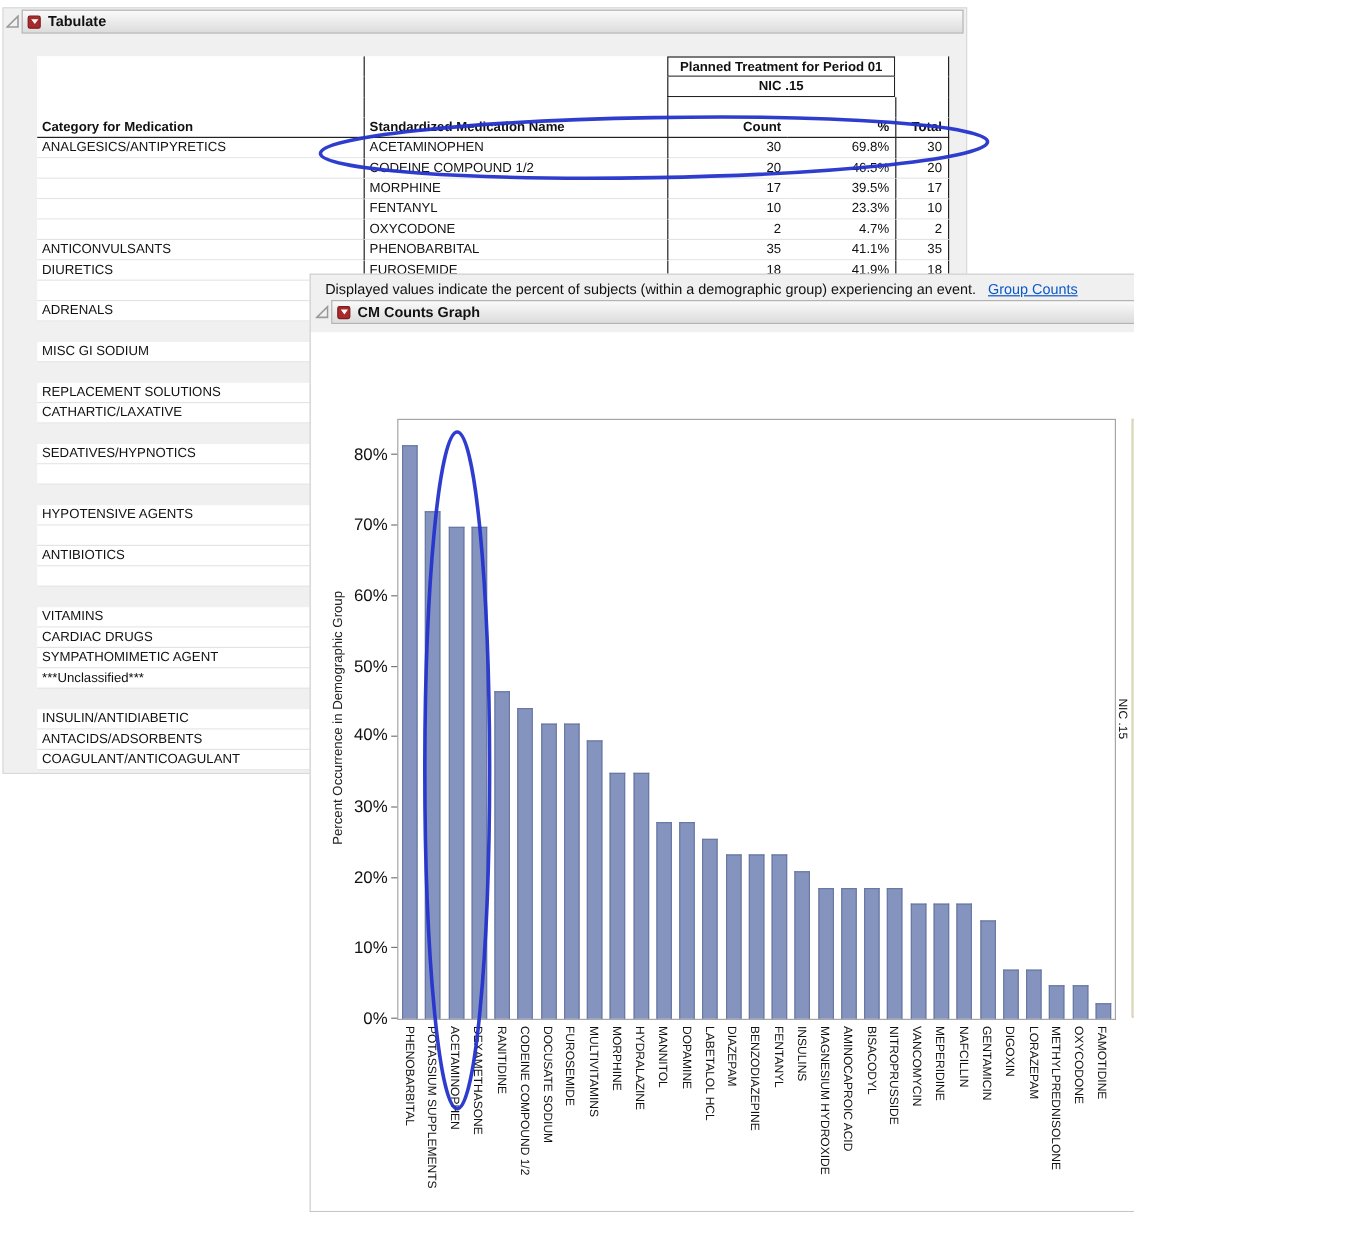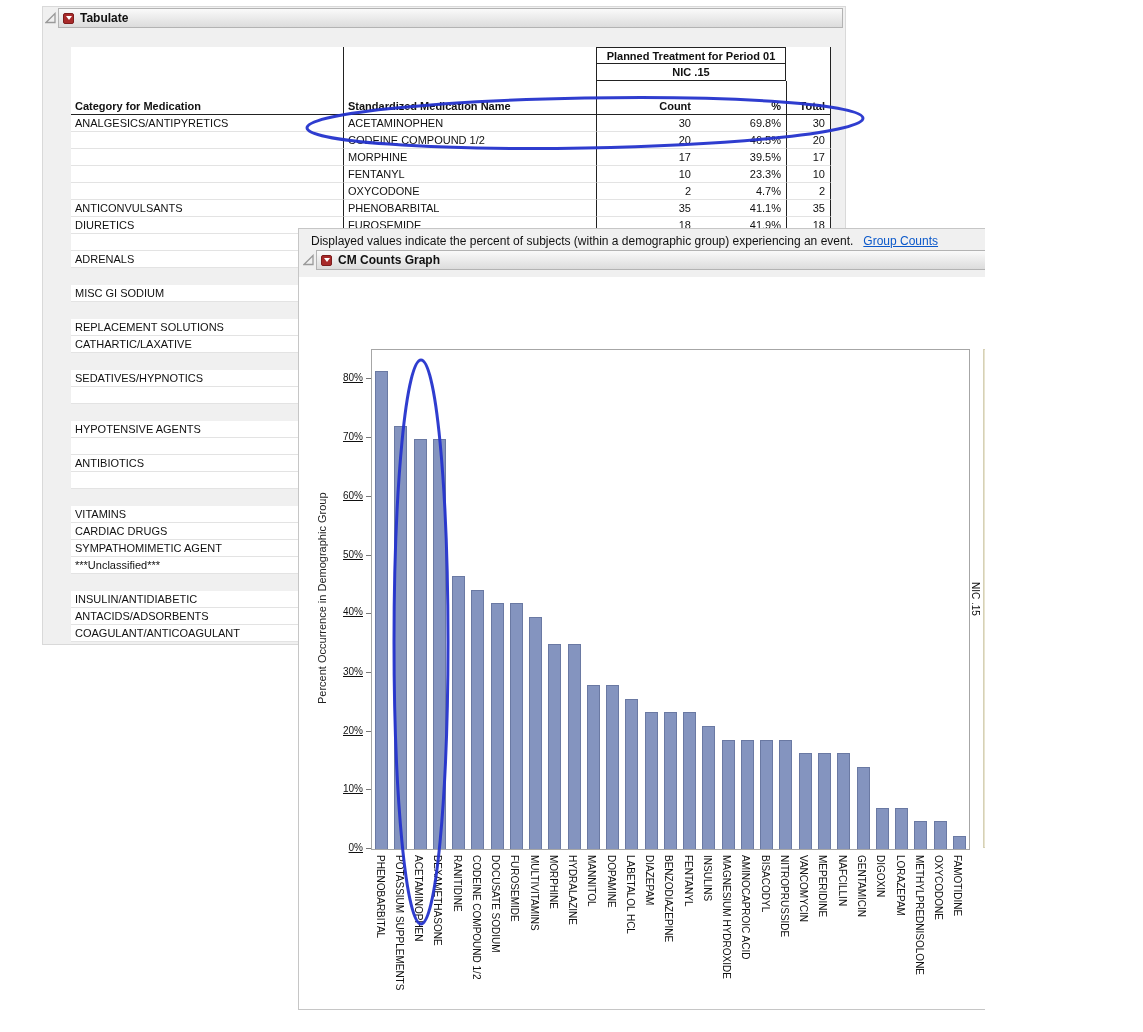--- a/index.html
+++ b/index.html
@@ -1,17 +1,17 @@
 <!DOCTYPE html>
 <html><head>
 <meta charset="utf-8">
 <style>
   html,body{margin:0;padding:0;background:#fff;}
   body{font-family:"Liberation Sans", sans-serif; color:#111;}
-  #stage{position:relative;width:945px;height:1032px;background:#fff;overflow:hidden;margin-left:40px;}
+  #stage{position:relative;width:945px;height:1032px;background:#fff;overflow:hidden;}
 
   
   .outline-row{display:flex;align-items:center;}
   .outline-tri{flex:0 0 auto;margin-right:2px;}
   .outline-header{flex:1 1 auto;height:20px;display:flex;align-items:center;
     background:linear-gradient(#fafafa,#dcdcdc);border:1px solid #b3b3b3;
     box-sizing:border-box;cursor:pointer;}
   .red-btn{width:11px;height:11px;margin:0 6px 0 4px;background:#a82a2a;border:1px solid #7d1d1d;
     border-radius:2px;display:flex;align-items:center;justify-content:center;box-sizing:border-box;}
   .red-btn .tri{width:0;height:0;border-left:3px solid transparent;border-right:3px solid transparent;
@@ -47,21 +47,21 @@
     border:1px solid #c6c6c6;box-sizing:border-box;z-index:10;}
   #graph-top{position:absolute;left:0;top:0;right:0;height:48px;background:#f0f0f0;}
   .info-line{padding:5px 0 2px 12px;font-size:12px;white-space:nowrap;}
   .link{color:#0a58ca;text-decoration:underline;cursor:pointer;margin-left:10px;}
   #graph-top .outline-row{padding:0 8px 0 4px;}
 
   #graph-area{position:absolute;left:0;top:48px;right:0;bottom:0;background:#fff;}
   #plot-area{position:absolute;left:72px;top:72px;width:597px;height:499px;background:#fff;
     border:1px solid #a6a6a6;box-sizing:content-box;}
   .bar{position:absolute;bottom:0;width:13px;box-sizing:border-box;border:1px solid #6a79a3;border-bottom:none;}
-  .ylab{position:absolute;left:20px;width:44px;text-align:right;font-size:10px;line-height:14px;text-decoration:underline;}
+  .ylab{position:absolute;left:20px;width:44px;text-align:right;font-size:14px;line-height:14px;}
   .ytick{position:absolute;width:5px;height:1px;background:#777;}
   #y-title{position:absolute;left:14px;top:72px;height:499px;width:18px;display:flex;align-items:center;justify-content:center;
     writing-mode:vertical-rl;transform:rotate(180deg);font-size:11px;color:#222;}
   #x-axis-labels{position:absolute;left:72px;top:572px;width:597px;height:175px;}
   .xlab{position:absolute;top:6px;white-space:nowrap;font-size:10px;line-height:11px;
     transform-origin:0 0;transform:rotate(90deg);}
   #x-title{position:absolute;left:72px;top:740px;width:597px;text-align:center;font-size:11px;}
   #legend{position:absolute;left:727px;top:75px;display:flex;align-items:flex-end;gap:5px;font-size:11px;}
   #legend .swatch{width:12px;height:12px;border:1px solid #6a79a3;box-sizing:border-box;}
   #nic-label{position:absolute;left:669px;top:72px;width:14px;height:499px;display:flex;align-items:center;justify-content:center;

